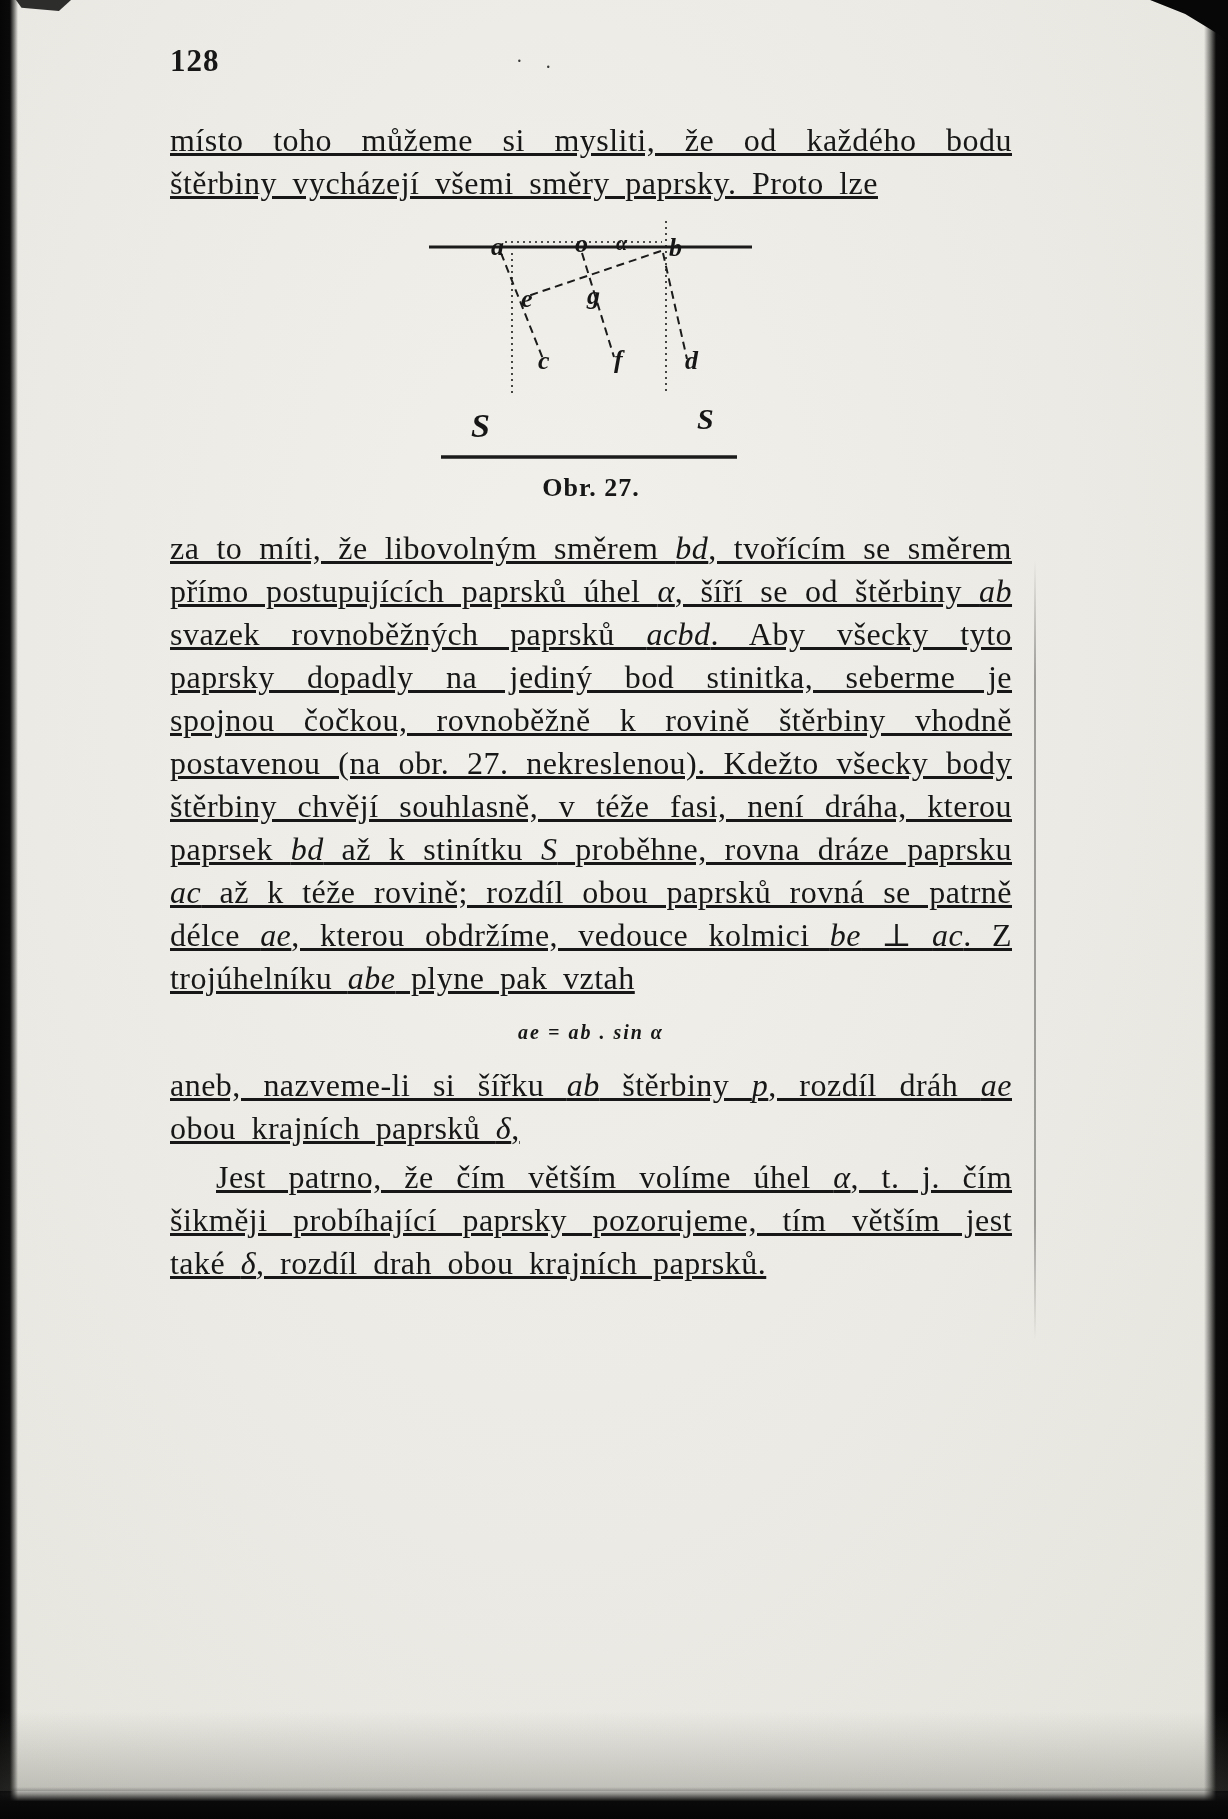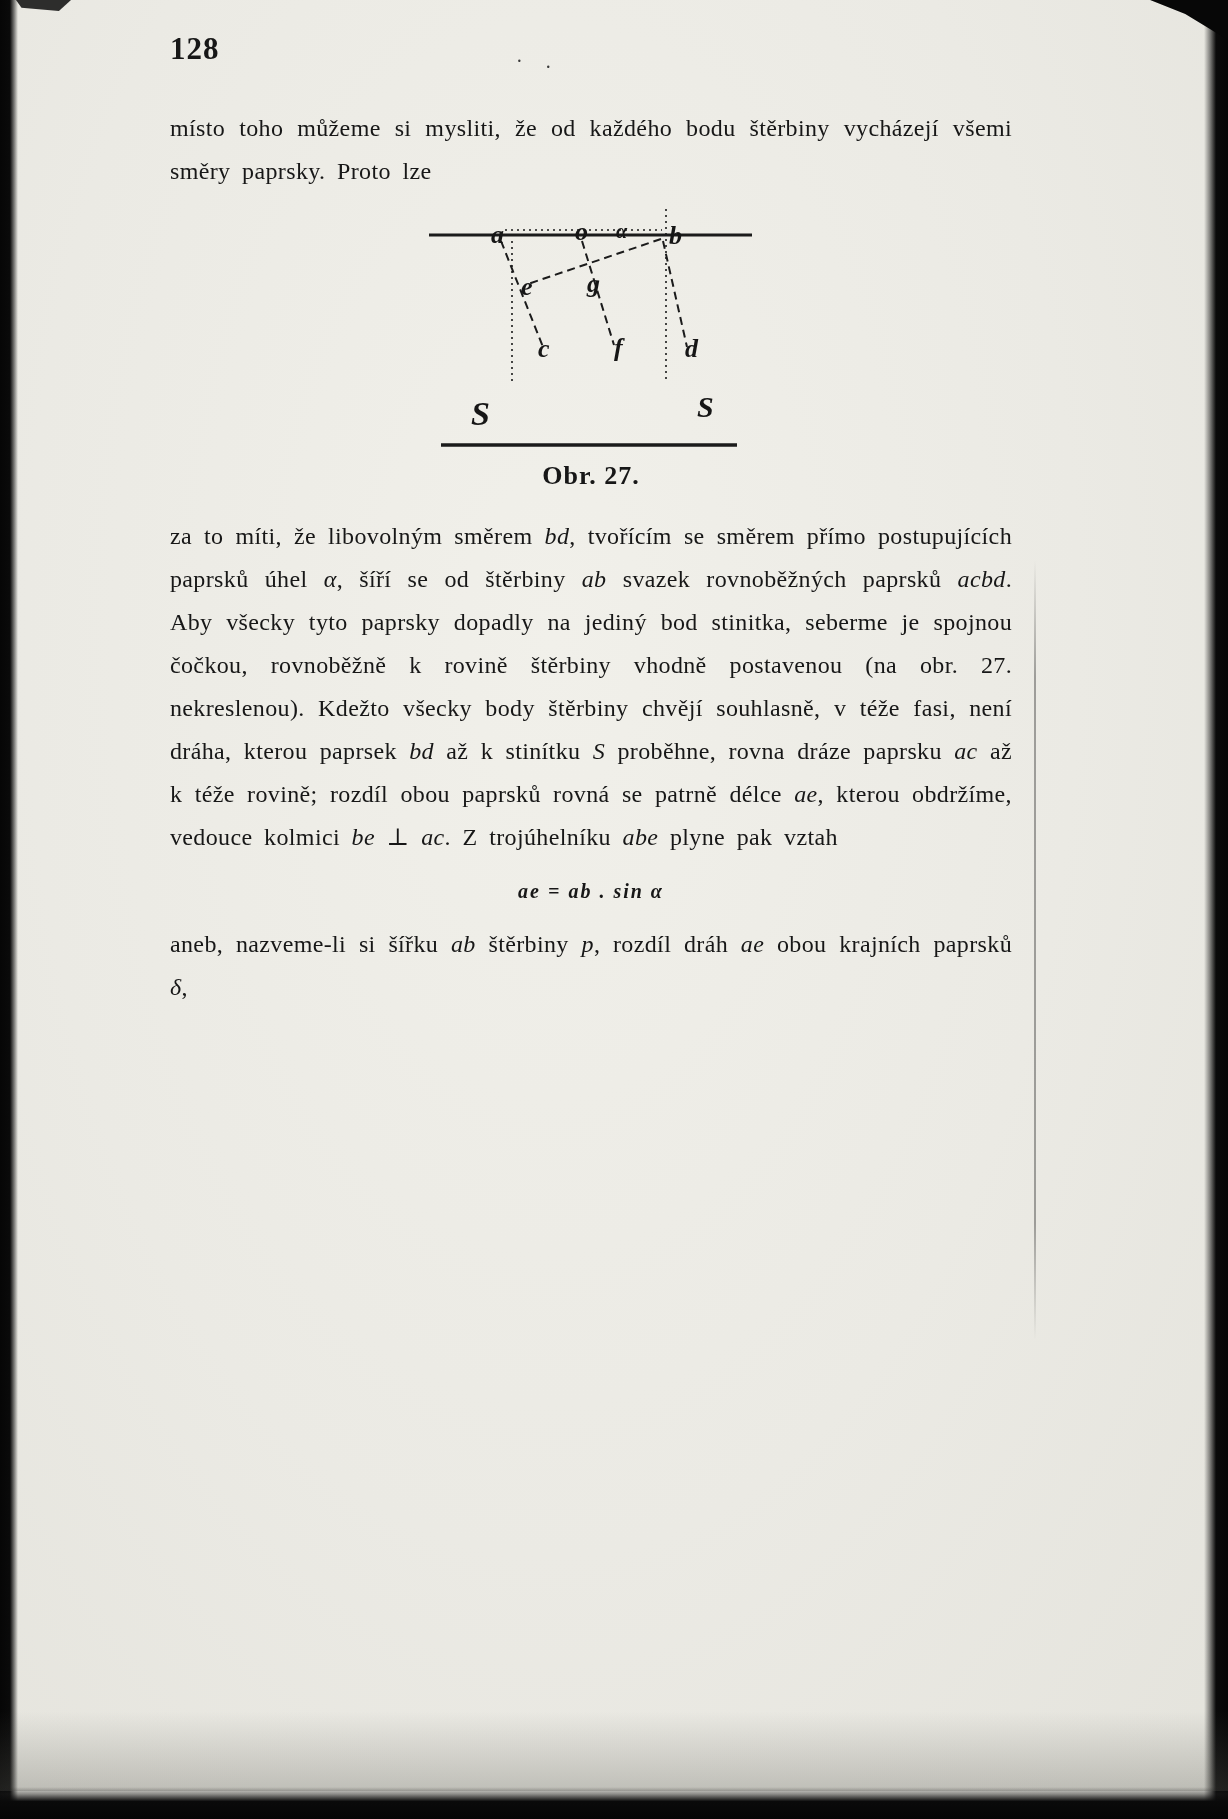--- a/index.html
+++ b/index.html
@@ -42,37 +42,38 @@
   .crease {
     top:560px; right:192px; width:2px; height:780px;
     background: linear-gradient(180deg, rgba(0,0,0,0), rgba(40,40,40,.4) 15%, rgba(40,40,40,.4) 85%, rgba(0,0,0,0));
   }
 
   .content {
     position:absolute; left:170px; top:0; width:842px; z-index:2;
   }
 
   .page-number {
-    margin-top:31px;
+    margin-top:43px;
     font-size:31px;
     font-weight:bold;
     letter-spacing:1px;
   }
   .ink-specks {
     position:absolute; left:346px; top:50px;
     font-size:20px; color:#3a3a3a; letter-spacing:9px;
   }
 
   .para {
-    font-size:24px;
+    font-size:32px;
     line-height:43px;
     text-align:justify;
     margin:0;
     word-spacing:0.22em;
     letter-spacing:0.015em;
+    text-decoration:underline;
   }
   .para.first { margin-top:40px; }
   .para.indent { text-indent:46px; margin-top:6px; }
   .para i, .equation i { font-style:italic; }
 
   figure { margin:14px 0 0 0; text-align:center; }
   figure svg { display:block; margin:0 auto; }
   figcaption {
     font-size:26px; font-weight:bold; margin-top:4px; letter-spacing:1px;
   }
@@ -148,16 +149,17 @@
       <figcaption>Obr. 27.</figcaption>
     </figure>
 
     <p class="para" style="margin-top:24px;">za to míti, že libovolným směrem <i>bd</i>, tvořícím se směrem přímo postupujících paprsků úhel <i>α</i>, šíří se od štěrbiny <i>ab</i> svazek rovnoběžných paprsků <i>acbd</i>. Aby všecky tyto paprsky dopadly na jediný bod stinitka, seberme je spojnou čočkou, rovnoběžně k rovině štěrbiny vhodně postavenou (na obr. 27. nekreslenou). Kdežto všecky body štěrbiny chvějí souhlasně, v téže fasi, není dráha, kterou paprsek <i>bd</i> až k stinítku <i>S</i> proběhne, rovna dráze paprsku <i>ac</i> až k téže rovině; rozdíl obou paprsků rovná se patrně délce <i>ae</i>, kterou obdržíme, vedouce kolmici <i>be</i> ⊥ <i>ac</i>. Z trojúhelníku <i>abe</i> plyne pak vztah</p>
 
     <div class="equation"><i>ae</i> = <i>ab</i> . sin <i>α</i></div>
 
     <p class="para">aneb, nazveme-li si šířku <i>ab</i> štěrbiny <i>p</i>, rozdíl dráh <i>ae</i> obou krajních paprsků <i>δ</i>,</p>
 
 
+    <p class="para indent">Jest patrno, že čím větším volíme úhel <i>α</i>, t. j. čím šikměji probíhající paprsky pozorujeme, tím větším jest také <i>δ</i>, rozdíl drah obou krajních paprsků.</p>
 
 
   </div>
 </div>
 
 </body></html>

